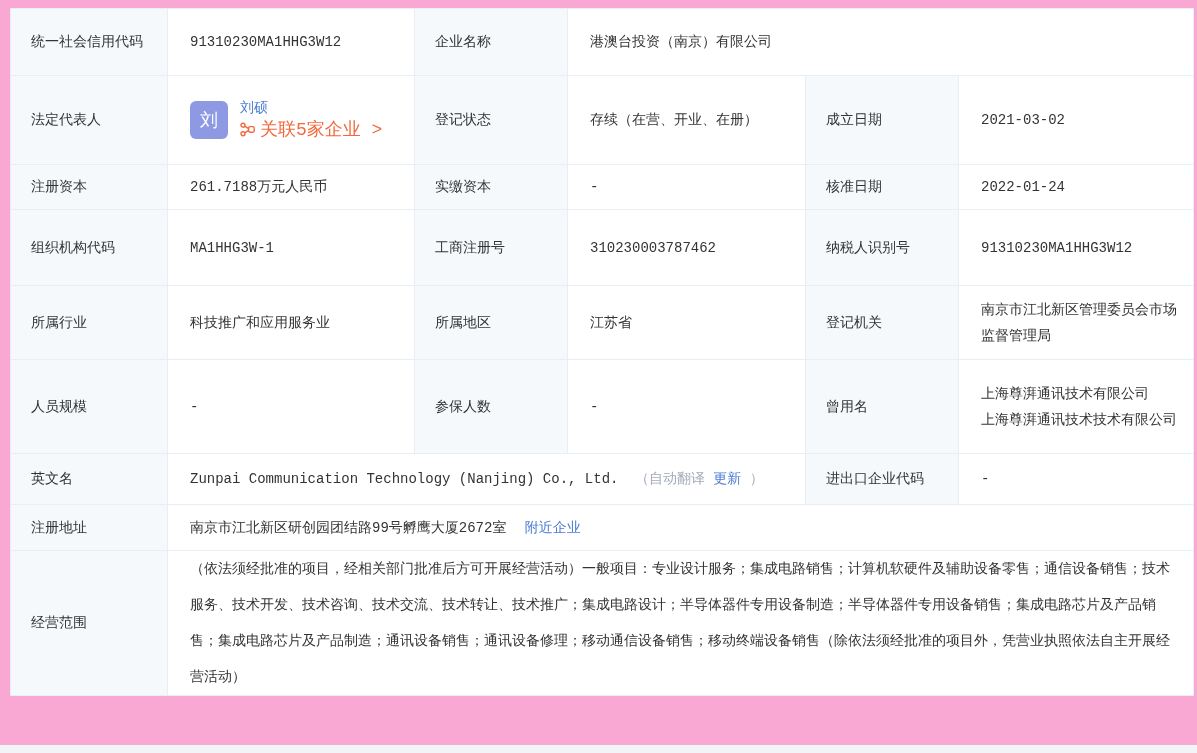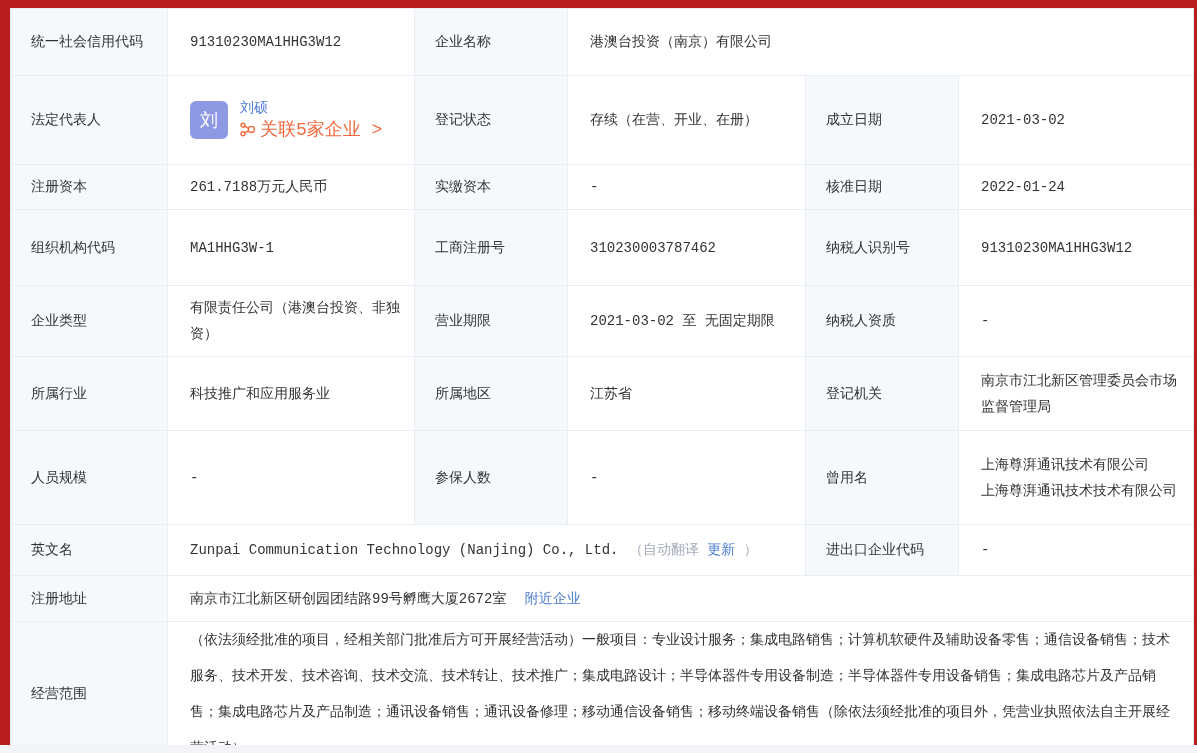--- a/index.html
+++ b/index.html
@@ -5,21 +5,21 @@
   * { box-sizing: border-box; }
   html,body { margin:0; padding:0; }
   body {
     background:#ffffff;
     font-family:"Liberation Sans","DejaVu Sans",sans-serif;
     color:#333333;
   }
   .page {
     position:relative;
     width:1197px; height:753px;
-    background:#b91c1c;
+    background:#f9a8d4;
     overflow:hidden;
   }
   table.info-table {
     border-collapse:collapse;
     table-layout:fixed;
     width:1183px;
     margin:8px 0 0 10px;
     font-size:14px;
   }
   td {
@@ -61,21 +61,21 @@
     flex:0 0 38px;
     cursor:pointer;
   }
   .rep-right { margin-left:12px; display:flex; flex-direction:column; }
   .relation-line {
     display:flex; align-items:center; gap:5px;
     color:#f2683c; font-size:18px; cursor:pointer;
   }
   .relation-line a { color:#f2683c; text-decoration:none; }
   .gray-note { color:#a3abb8; }
-  .en-name-cell .gray-note { margin-left:2px; }
+  .en-name-cell .gray-note { margin-left:8px; }
   .scope-cell {
     line-height:36px;
     padding-top:14px; padding-bottom:14px; padding-right:18px;
   }
   .former-names div { line-height:26px; }
   .bottom-strip {
     position:absolute; left:0; bottom:0;
     width:1197px; height:8px;
     background:#f2f4f8;
   }
@@ -143,28 +143,20 @@
 
     <tr class="r4">
       <td class="lbl">组织机构代码</td>
       <td class="val">MA1HHG3W-1</td>
       <td class="lbl">工商注册号</td>
       <td class="val">310230003787462</td>
       <td class="lbl">纳税人识别号</td>
       <td class="val">91310230MA1HHG3W12</td>
     </tr>
 
-    <tr class="r5">
-      <td class="lbl">企业类型</td>
-      <td class="val">有限责任公司（港澳台投资、非独资）</td>
-      <td class="lbl">营业期限</td>
-      <td class="val">2021-03-02 至 无固定期限</td>
-      <td class="lbl">纳税人资质</td>
-      <td class="val">-</td>
-    </tr>
 
     <tr class="r6">
       <td class="lbl">所属行业</td>
       <td class="val">科技推广和应用服务业</td>
       <td class="lbl">所属地区</td>
       <td class="val">江苏省</td>
       <td class="lbl">登记机关</td>
       <td class="val">南京市江北新区管理委员会市场监督管理局</td>
     </tr>
 

